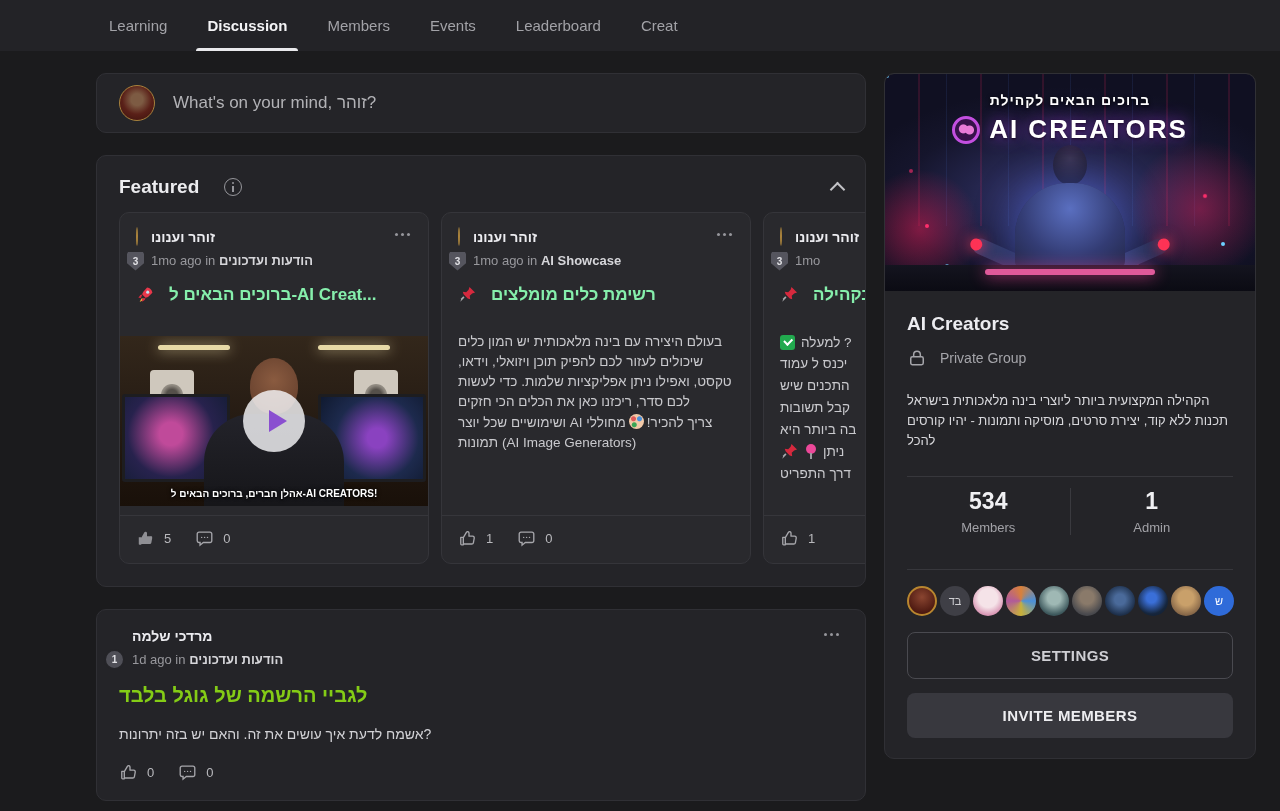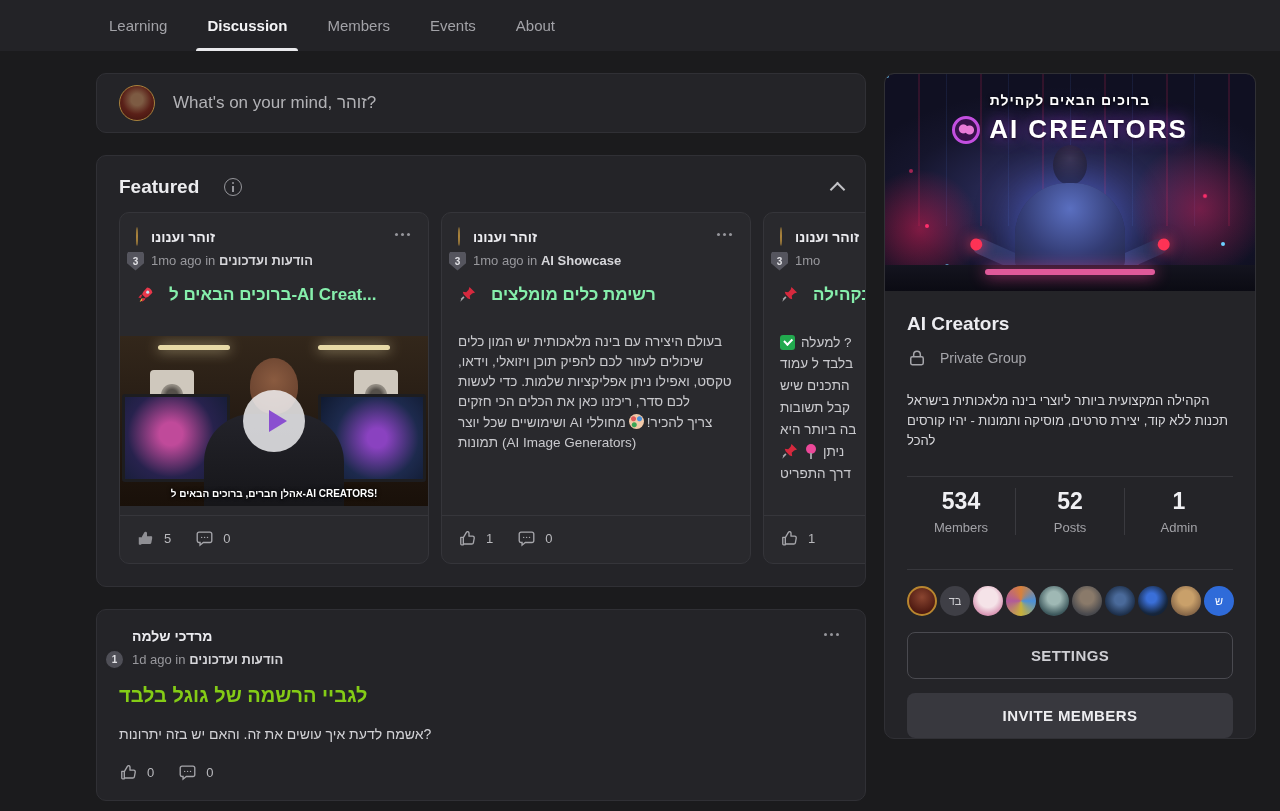--- a/index.html
+++ b/index.html
@@ -90,21 +90,21 @@
   .m-play::after{content:"";position:absolute;left:26px;top:20px;border-left:18px solid #8a4fd0;border-top:11px solid transparent;border-bottom:11px solid transparent}
   .m-cap{position:absolute;bottom:7px;width:100%;text-align:center;font-size:10px;font-weight:700;color:#fff;text-shadow:0 1px 2px #000,0 0 4px #000}
 
   
   .post{margin-top:22px;padding:17px 22px 18px;position:relative}
   .p-title{font-size:20px;font-weight:700;margin-top:17px;color:#84cc16}
   .p-body{font-size:14px;color:#d2d2d6;margin-top:19px}
   .p-foot{display:flex;align-items:center;margin-top:21px}
 
   
-  .group-card{overflow:hidden}
+  .group-card{padding-bottom:20px;overflow:hidden}
   .banner{height:217px;border-radius:9px 9px 0 0;position:relative;overflow:hidden;cursor:pointer;
     background:radial-gradient(ellipse 62% 52% at 50% 58%,#3c3f7e 0%,#23244a 45%,#15152c 75%,#101022 100%)}
   .streaks{position:absolute;inset:0 0 30% 0;background:repeating-linear-gradient(90deg,transparent 0 33px,rgba(255,40,98,.14) 33px 35px,transparent 35px 61px,rgba(90,140,255,.10) 61px 62px);}
   .glowL{position:absolute;left:-30px;top:90px;width:130px;height:130px;border-radius:50%;background:radial-gradient(circle,rgba(255,30,90,.45),transparent 65%)}
   .glowR{position:absolute;right:-20px;top:60px;width:150px;height:150px;border-radius:50%;background:radial-gradient(circle,rgba(255,30,90,.38),transparent 65%)}
   .spark{position:absolute;left:0;top:0;width:4px;height:4px;border-radius:50%;background:#6cd0ff;
     box-shadow:40px 150px 0 #ff2e6c,318px 120px 1px #ff2e6c,336px 168px 0 #6cd0ff,24px 95px 0 rgba(255,46,108,.6),296px 60px 0 rgba(170,200,255,.5),60px 190px 0 rgba(108,208,255,.7),250px 190px 1px rgba(255,46,108,.6)}
   .fig{position:absolute;left:50%;bottom:22px;transform:translateX(-50%);width:190px;height:120px}
   .fig-head{position:absolute;left:50%;top:-4px;transform:translateX(-50%);width:34px;height:40px;border-radius:50%;background:radial-gradient(circle at 50% 35%,#3a3350,#1d1a30 75%)}
   .fig-body{position:absolute;left:50%;bottom:0;transform:translateX(-50%);width:110px;height:86px;border-radius:52px 52px 8px 8px;
@@ -158,21 +158,24 @@
   <div class="tab active">
       <span>Discussion</span>
     </div>
   <div class="tab">
       <span>Members</span>
     </div>
   <div class="tab">
       <span>Events</span>
     </div>
   <div class="tab">
-      <span>About</span>
+      <span>Leaderboard</span>
+    </div>
+  <div class="tab">
+      <span>Creat</span>
     </div>
 </nav>
 
 <div class="page">
 
   <div class="col-main">
 
     <div class="card composer">
       <span class="avatar av36 av-zohar"></span>
       <span class="composer-text">What's on your mind, זוהר?</span>
@@ -294,21 +297,21 @@
                 <path fill="#a9a9ae" d="M8.2 15.8L3 21l1.2-4.2 2.5-2.5 1.5 1.5z"></path>
               </svg>
             <span>איך מתמצאים בקהילה</span>
           </h3>
           <div class="fc-lines">
             <div class="fline">
                 <span class="gcheck"></span>
                 <span>למעלה ?</span>
               </div>
             <div class="fline">
-                <span>בלבד ל עמוד</span>
+                <span>יכנס ל עמוד</span>
               </div>
             <div class="fline">
                 <span>התכנים שיש</span>
               </div>
             <div class="fline">
                 <span>קבל תשובות</span>
               </div>
             <div class="fline">
                 <span>בה ביותר היא</span>
               </div>
@@ -407,24 +410,20 @@
           <div>הקהילה המקצועית ביותר ליוצרי בינה מלאכותית בישראל</div>
           <div>תכנות ללא קוד, יצירת סרטים, מוסיקה ותמונות - יהיו קורסים להכל</div>
         </div>
         <div class="g-div"></div>
         <div class="g-stats">
           <div class="g-stat">
             <div class="g-num">534</div>
             <div class="g-lab">Members</div>
           </div>
           <div class="g-stat">
-            <div class="g-num">52</div>
-            <div class="g-lab">Posts</div>
-          </div>
-          <div class="g-stat">
             <div class="g-num">1</div>
             <div class="g-lab">Admin</div>
           </div>
         </div>
         <div class="g-div"></div>
         <div class="g-avs">
           <span class="g-av a1"></span>
           <span class="g-av a2">בד</span>
           <span class="g-av a3"></span>
           <span class="g-av a4"></span>

